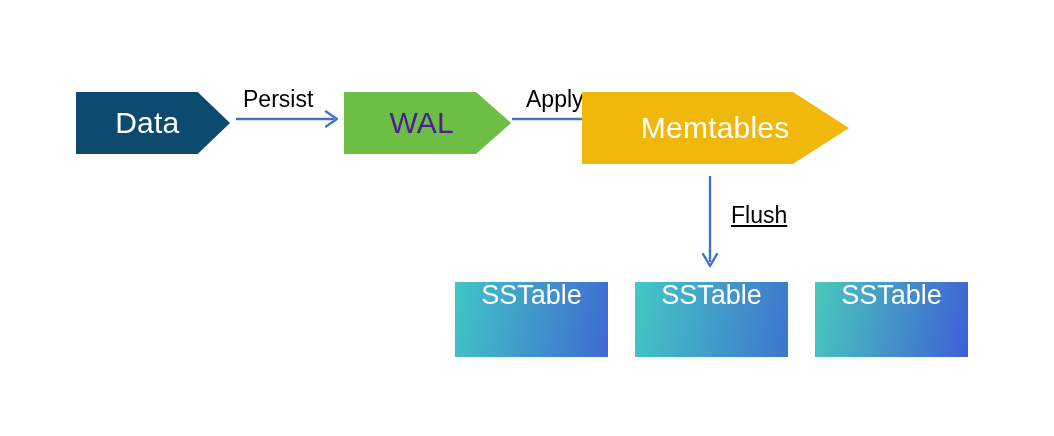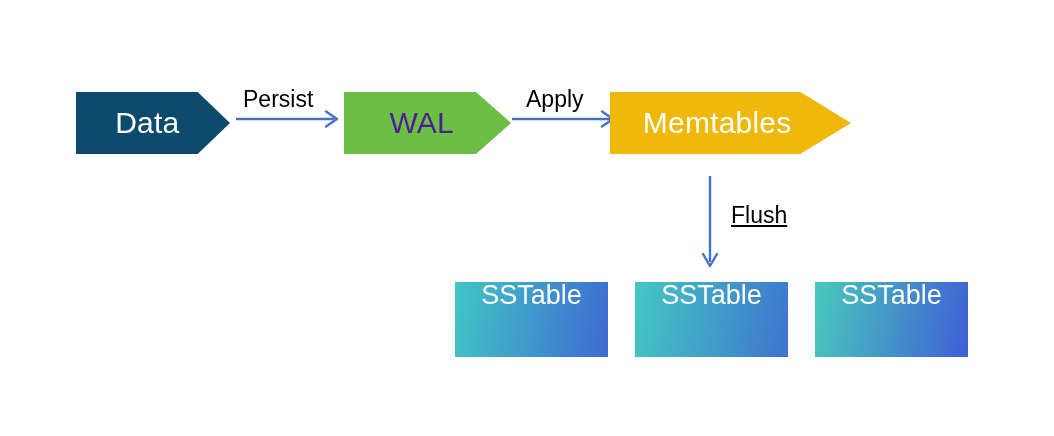--- a/index.html
+++ b/index.html
@@ -42,24 +42,25 @@
     width: 154px;
     height: 62px;
   }
   #stage-wal {
     left: 344px;
     top: 92px;
     width: 167px;
     height: 62px;
   }
   #stage-memtables {
-    left: 610px;
+    left: 582px;
     top: 92px;
     width: 241px;
-    height: 62px;
+    height: 72px;
+    padding-left: 26px;
   }
 
   .sstable {
     position: absolute;
     top: 282px;
     width: 153px;
     height: 75px;
     display: flex;
     align-items: flex-start;
     justify-content: center;

